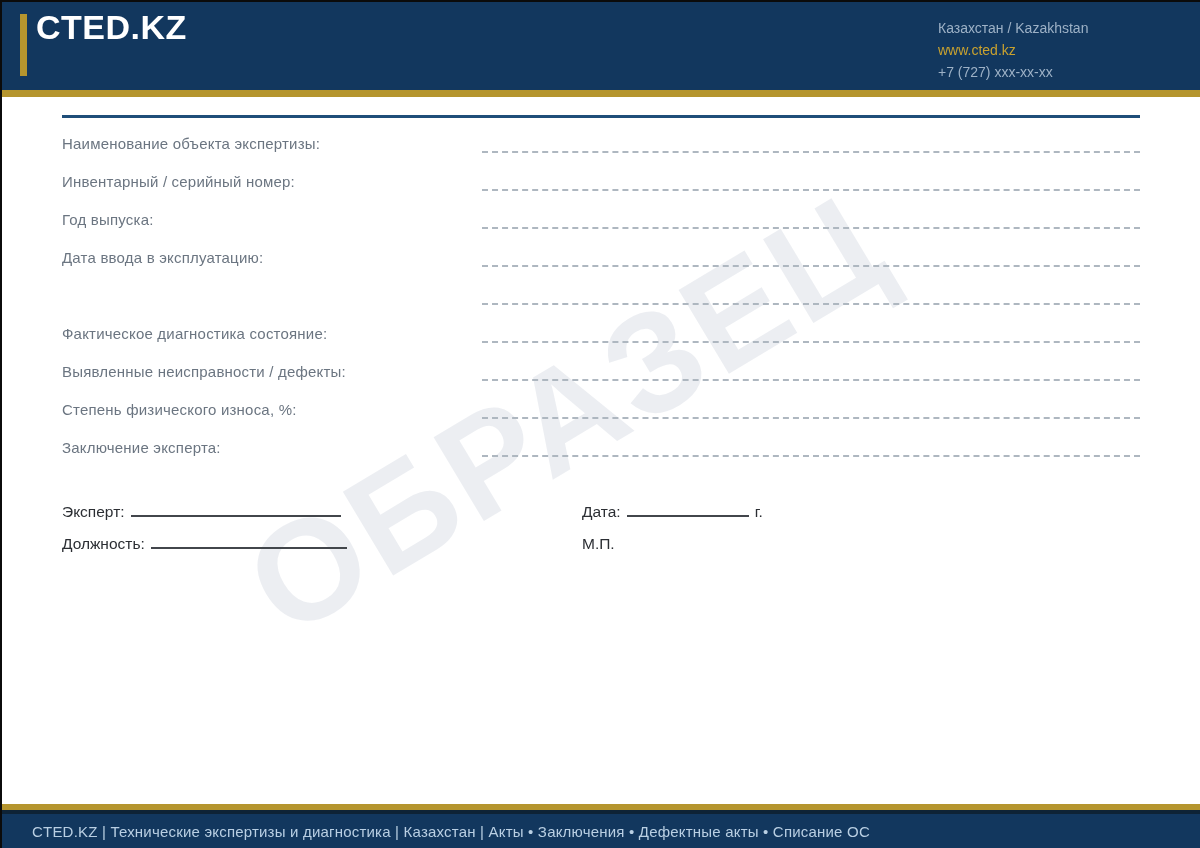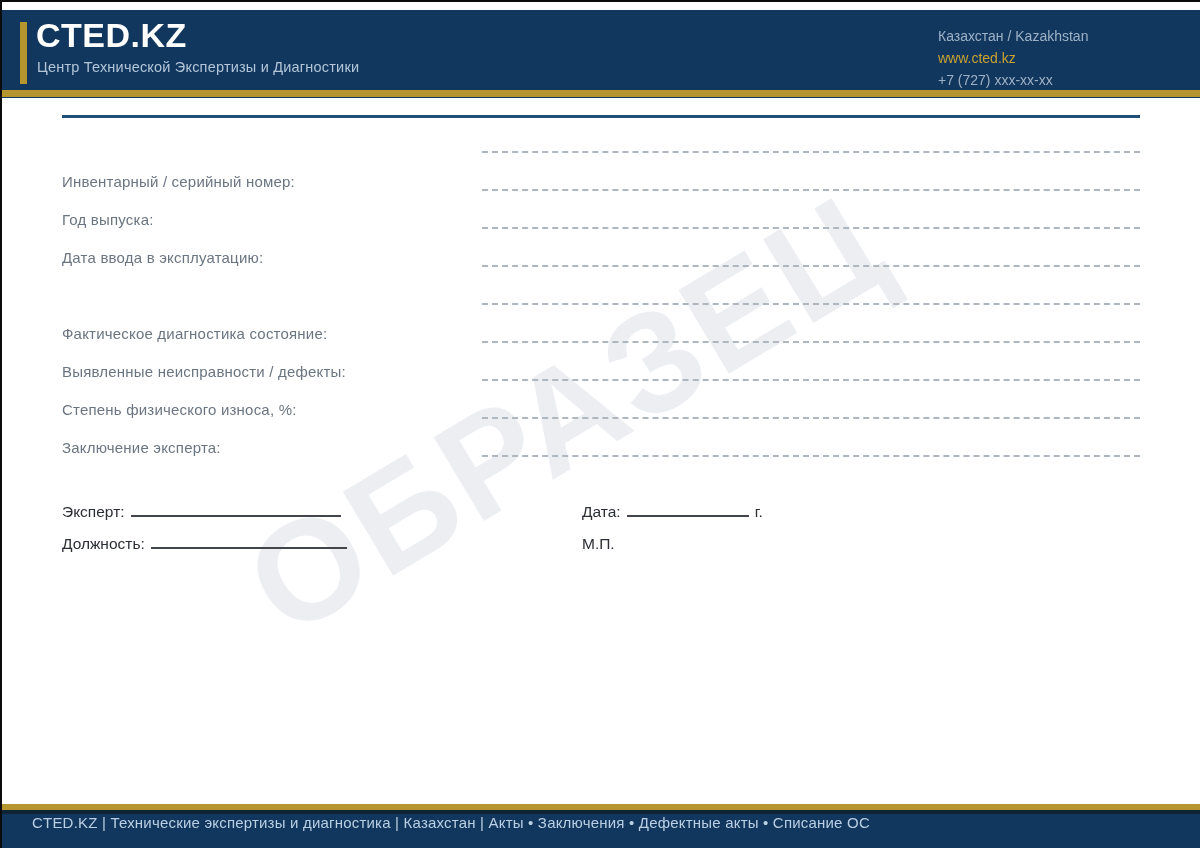--- a/index.html
+++ b/index.html
@@ -8,21 +8,21 @@
     font-family: "Liberation Sans", "DejaVu Sans", sans-serif;
     background: #ffffff;
     position: relative;
     overflow: hidden;
     border-top: 2px solid #0b0b0b;
     border-left: 2px solid #0b0b0b;
   }
 
   
   .header {
-    position: absolute; left: 0; top: 8px; right: 0; height: 88px;
+    position: absolute; left: 0; top: 0; right: 0; height: 88px;
     background: #12375e;
   }
   .gold-accent {
     position: absolute; left: 18px; top: 12px; width: 7px; height: 62px;
     background: #b5952e;
   }
   .logo {
     position: absolute; left: 34px; top: 6px;
     color: #ffffff; font-size: 34px; font-weight: bold; letter-spacing: 0.5px;
   }
@@ -85,47 +85,47 @@
   .sig-line { display: inline-block; border-bottom: 2px solid #42464b; height: 14px; vertical-align: baseline; }
   .line-expert   { width: 210px; margin-left: 6px; }
   .line-date     { width: 122px; margin-left: 6px; margin-right: 6px; }
   .line-position { width: 196px; margin-left: 6px; }
 
   
   .footer { position: absolute; left: 0; right: 0; bottom: 0; }
   .footer-gold { height: 6px; background: #b5952e; }
   .footer-bar {
     height: 38px; background: #12375e; border-top: 4px solid #0e2336;
-    display: flex; 
+    display: flex; align-items: center;
   }
   .footer-text { padding-left: 30px; color: #b9cfe3; font-size: 15px; letter-spacing: 0.2px; }
 </style>
 </head>
 <body>
 
 <header class="header">
   <div class="gold-accent"></div>
   <div class="logo">CTED.KZ</div>
-  <div class="header-subtitle">Центр Технической Экспертизы и Диагностики</div>
   <div class="header-contacts">
     <div class="contact-region">Казахстан / Kazakhstan</div>
     <div class="contact-site">www.cted.kz</div>
     <div class="contact-phone">+7 (727) xxx-xx-xx</div>
   </div>
 </header>
 <div class="gold-divider"></div>
 
 <div class="watermark">ОБРАЗЕЦ</div>
 
 <main class="doc">
   <div class="title-rule"></div>
 
   <div class="form">
 
       <div class="form-row">
+        <span class="form-label">Наименование объекта экспертизы:</span>
         <span class="form-field"></span>
       </div>
 
       <div class="form-row">
         <span class="form-label">Инвентарный / серийный номер:</span>
         <span class="form-field"></span>
       </div>
 
       <div class="form-row">
         <span class="form-label">Год выпуска:</span>

